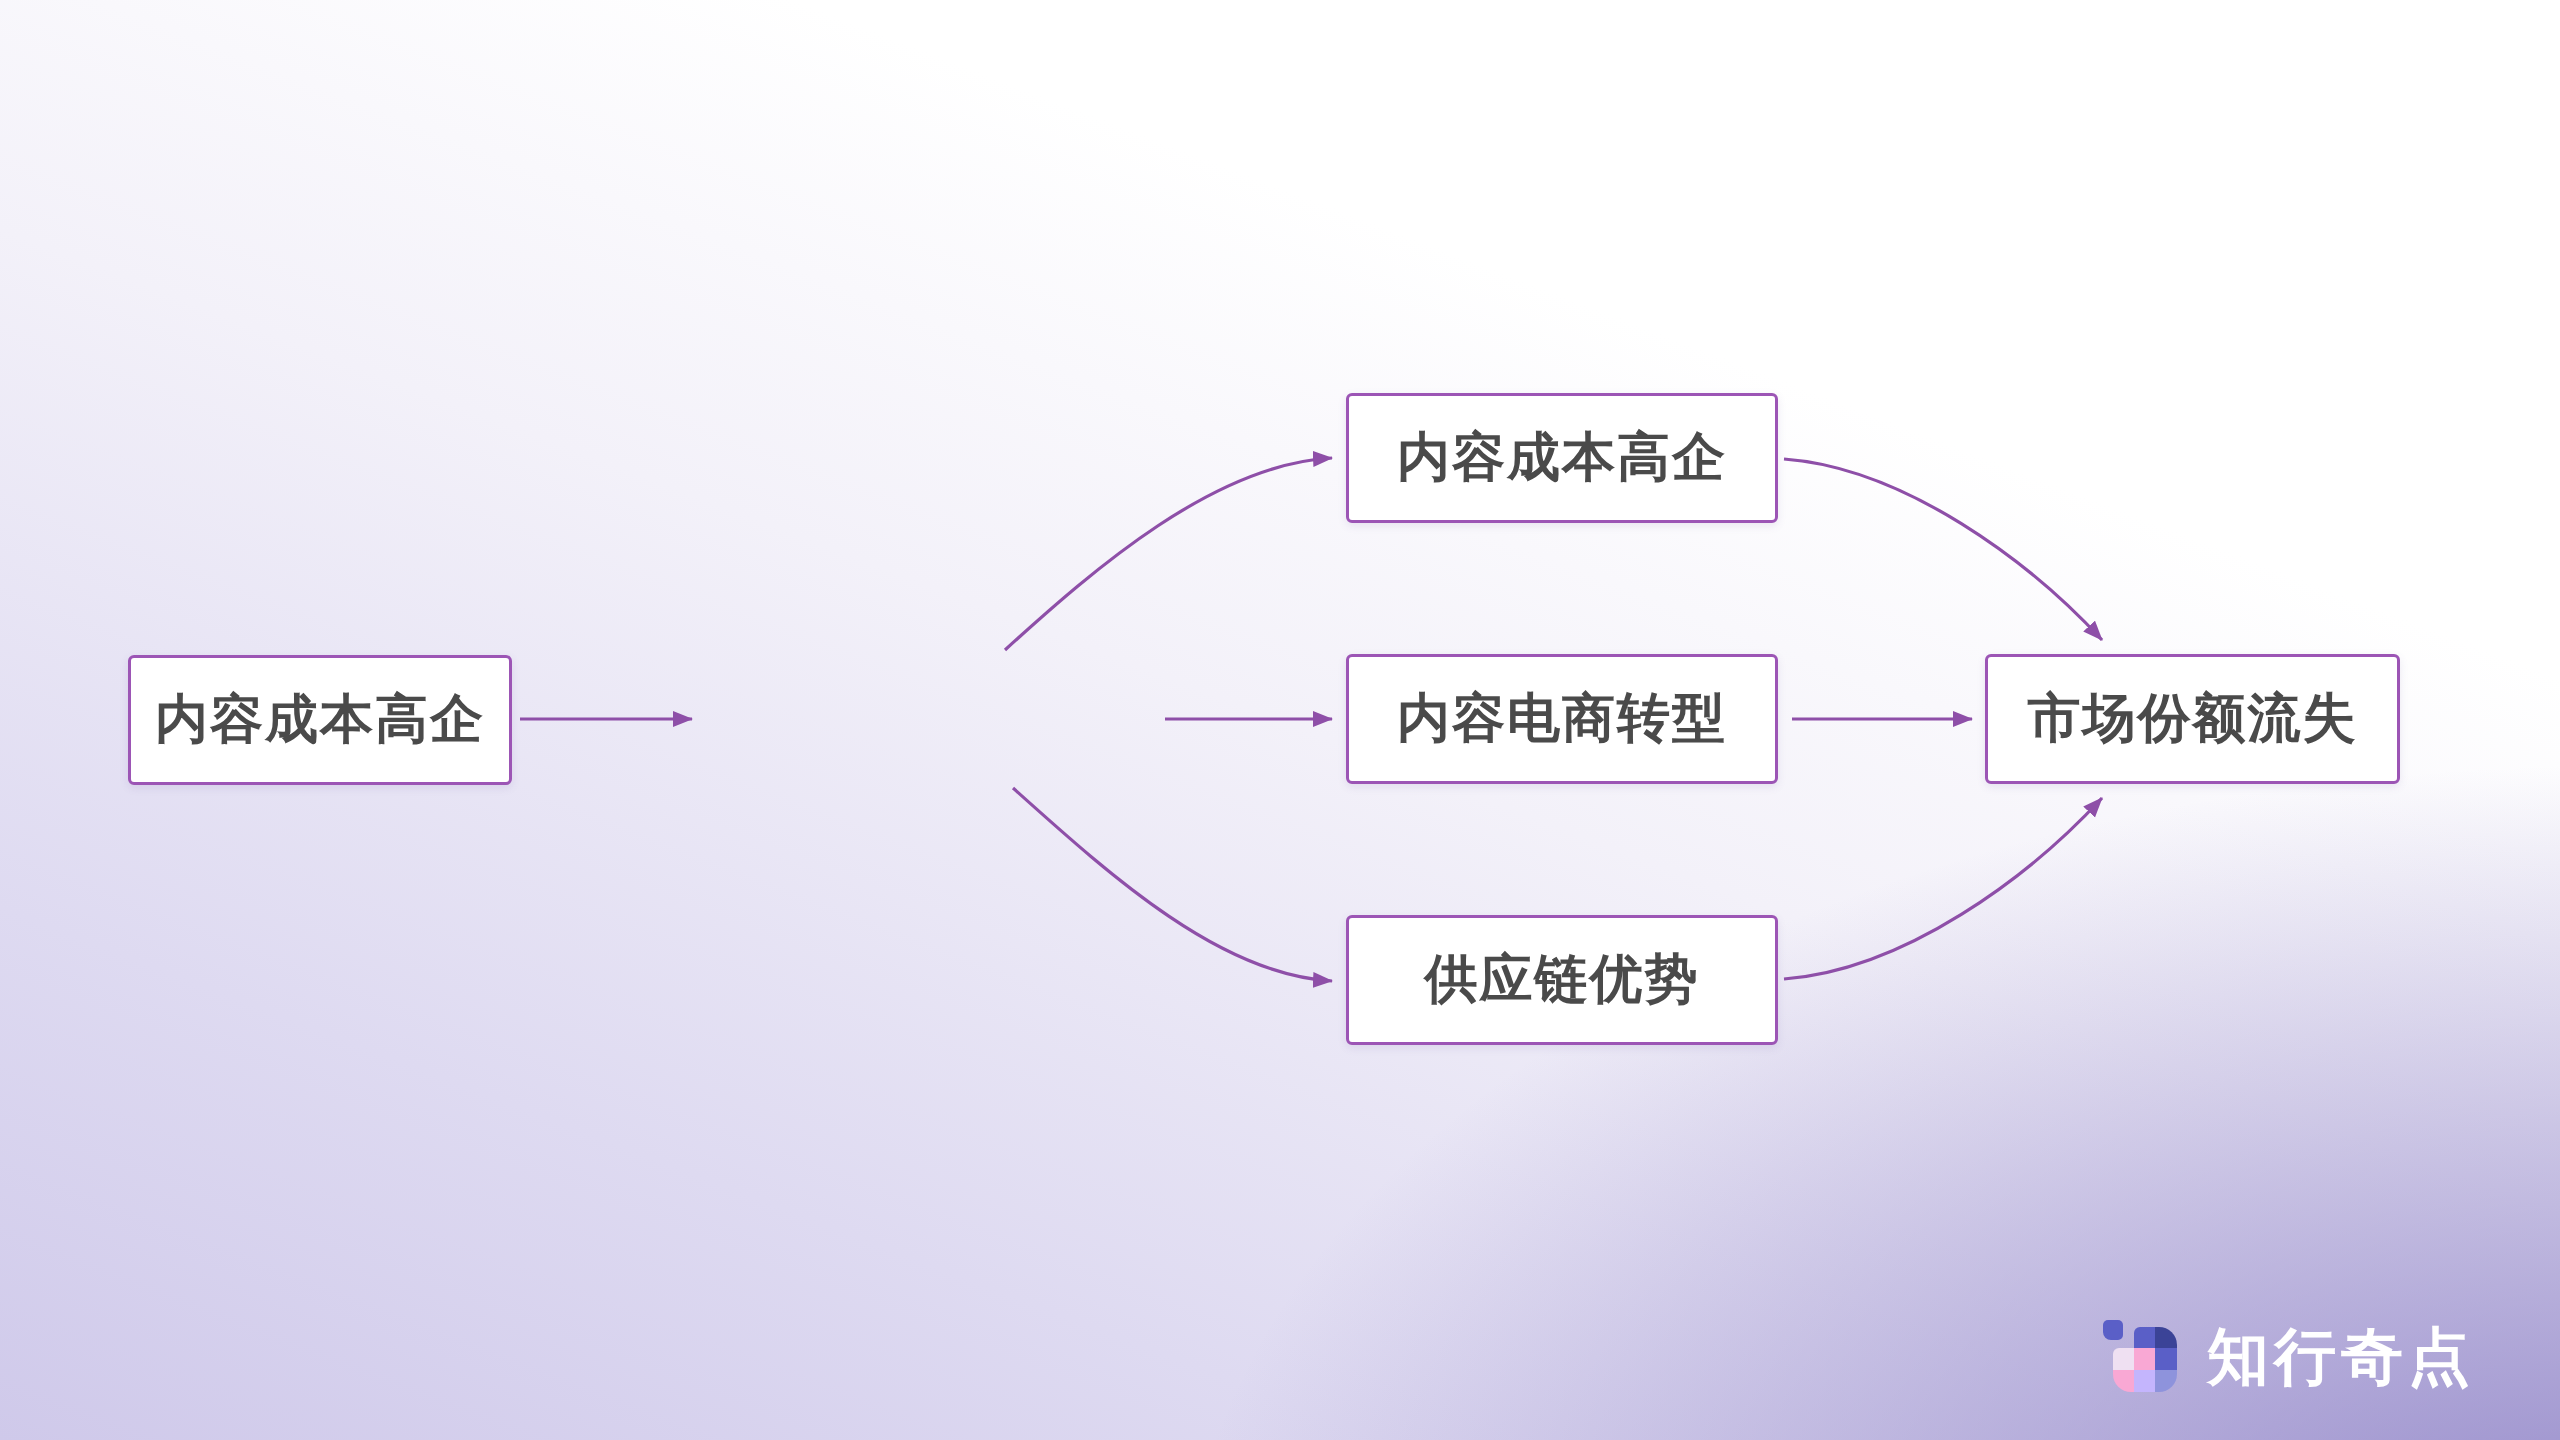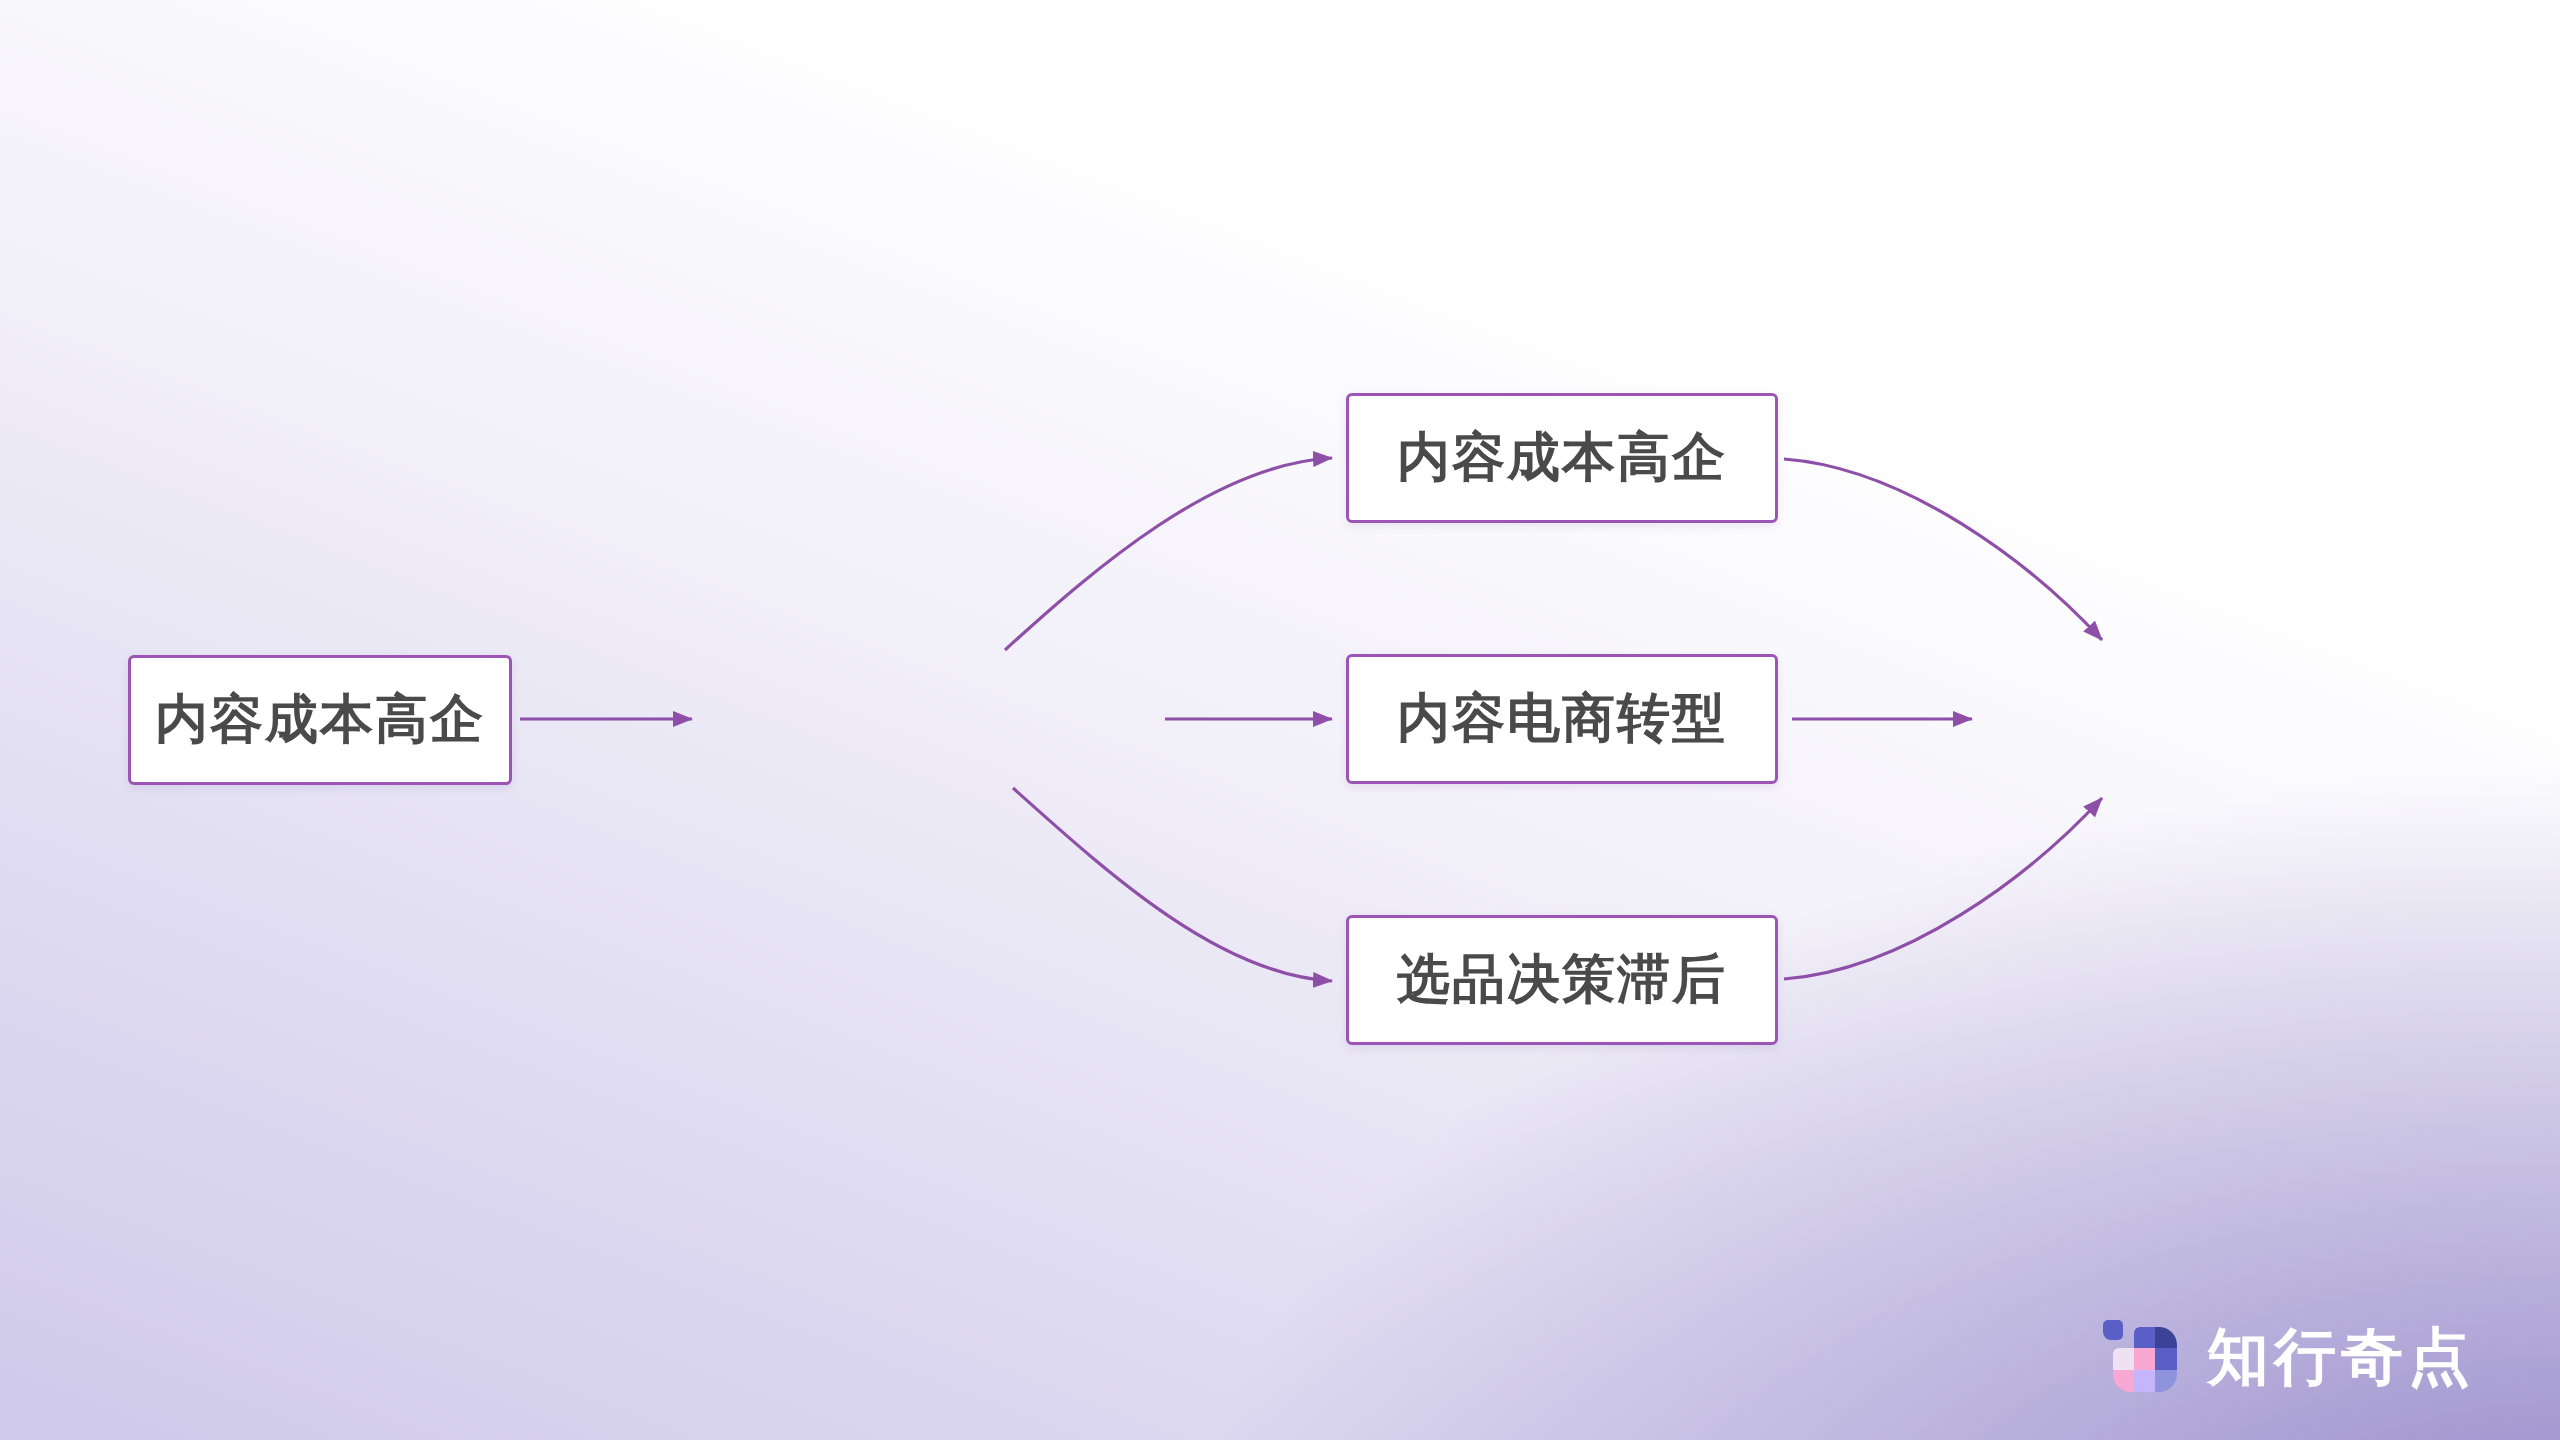--- a/index.html
+++ b/index.html
@@ -106,23 +106,26 @@
 
   <div class="node n3">
     <span>内容成本高企</span>
   </div>
 
   <div class="node n4">
     <span>内容电商转型</span>
   </div>
 
   <div class="node n5">
-    <span>选品决策滞后</span>
+    <span>供应链优势</span>
   </div>
 
+  <div class="node n6">
+    <span>市场份额流失</span>
+  </div>
 
   <div class="logo">
     <div class="logo-icon">
       <div class="cell c-float"></div>
       <div class="cell c-r1c2"></div>
       <div class="cell c-r1c3"></div>
       <div class="cell c-r2c1"></div>
       <div class="cell c-r2c2"></div>
       <div class="cell c-r2c3"></div>
       <div class="cell c-r3c1"></div>

